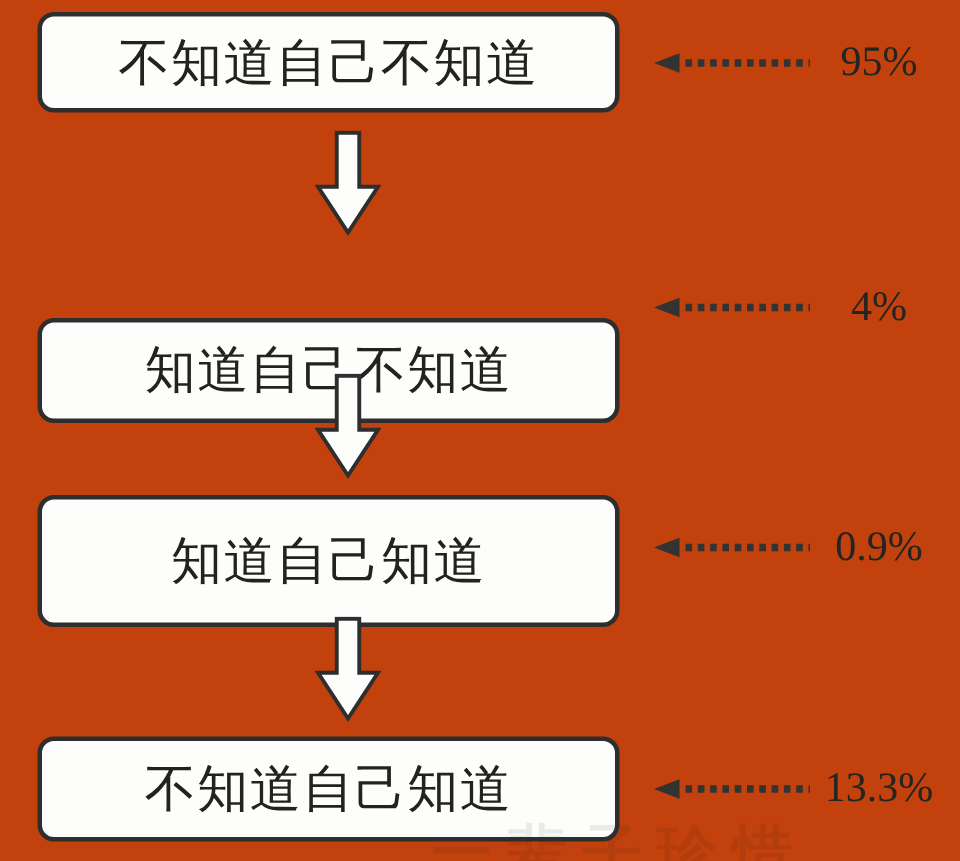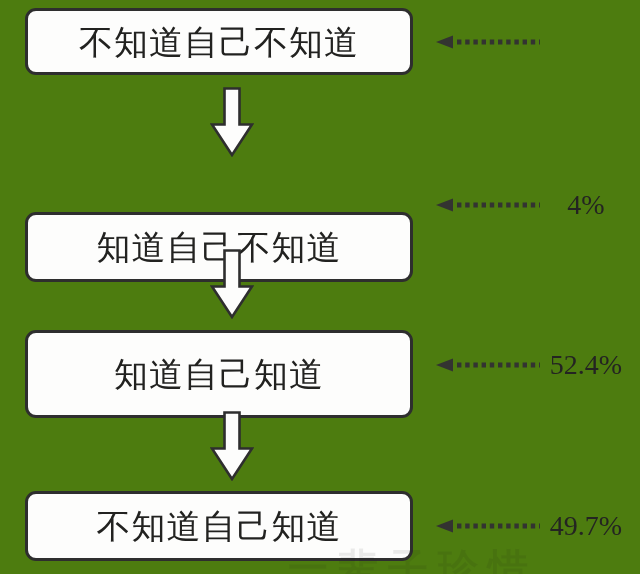--- a/index.html
+++ b/index.html
@@ -4,21 +4,21 @@
 <style>
   html, body {
     margin: 0;
     padding: 0;
     background: #fbfbf9;
   }
   .canvas {
     position: relative;
     width: 640px;
     height: 574px;
-    background: #4d7c0f;
+    background: #c2410c;
     overflow: hidden;
     font-family: "Liberation Serif", "DejaVu Serif", serif;
   }
   .level-box {
     position: absolute;
     left: 25px;
     width: 388px;
     border: 3px solid #2e2e2e;
     border-radius: 11px;
     background: #fdfdfc;
@@ -97,20 +97,21 @@
 
 <div class="canvas">
 
   <div class="level-box box-1">
     <span class="level-label">不知道自己不知道</span>
   </div>
   <svg class="dotted-arrow dotted-arrow-1" viewBox="0 0 104 16">
     <polygon points="0,8 17,1.5 17,14.5" fill="currentColor"></polygon>
     <line x1="21" y1="8" x2="104" y2="8" stroke="currentColor" stroke-width="5" stroke-dasharray="4.4 3.8"></line>
   </svg>
+  <div class="percent-label percent-1">95%</div>
 
   <svg class="down-arrow down-arrow-1" viewBox="0 0 44 70">
     <path d="M14.5 1.5 H29.5 V37.5 H42 L22 68 L2 37.5 H14.5 Z" fill="#fdfdfc" stroke="#2e2e2e" stroke-width="2.6" stroke-linejoin="miter"></path>
   </svg>
 
   <div class="level-box box-2">
     <span class="level-label">知道自己不知道</span>
   </div>
   <svg class="dotted-arrow dotted-arrow-2" viewBox="0 0 104 16">
     <polygon points="0,8 17,1.5 17,14.5" fill="currentColor"></polygon>
@@ -122,30 +123,30 @@
     <path d="M14.5 1.5 H29.5 V37.5 H42 L22 68 L2 37.5 H14.5 Z" fill="#fdfdfc" stroke="#2e2e2e" stroke-width="2.6" stroke-linejoin="miter"></path>
   </svg>
 
   <div class="level-box box-3">
     <span class="level-label">知道自己知道</span>
   </div>
   <svg class="dotted-arrow dotted-arrow-3" viewBox="0 0 104 16">
     <polygon points="0,8 17,1.5 17,14.5" fill="currentColor"></polygon>
     <line x1="21" y1="8" x2="104" y2="8" stroke="currentColor" stroke-width="5" stroke-dasharray="4.4 3.8"></line>
   </svg>
-  <div class="percent-label percent-3">52.4%</div>
+  <div class="percent-label percent-3">0.9%</div>
 
   <svg class="down-arrow down-arrow-3" viewBox="0 0 44 70">
     <path d="M14.5 1.5 H29.5 V37.5 H42 L22 68 L2 37.5 H14.5 Z" fill="#fdfdfc" stroke="#2e2e2e" stroke-width="2.6" stroke-linejoin="miter"></path>
   </svg>
 
   <div class="level-box box-4">
     <span class="level-label">不知道自己知道</span>
   </div>
   <svg class="dotted-arrow dotted-arrow-4" viewBox="0 0 104 16">
     <polygon points="0,8 17,1.5 17,14.5" fill="currentColor"></polygon>
     <line x1="21" y1="8" x2="104" y2="8" stroke="currentColor" stroke-width="5" stroke-dasharray="4.4 3.8"></line>
   </svg>
-  <div class="percent-label percent-4">49.7%</div>
+  <div class="percent-label percent-4">13.3%</div>
 
   <div class="watermark">一辈子珍惜</div>
 
 </div>
 
 </body></html>

